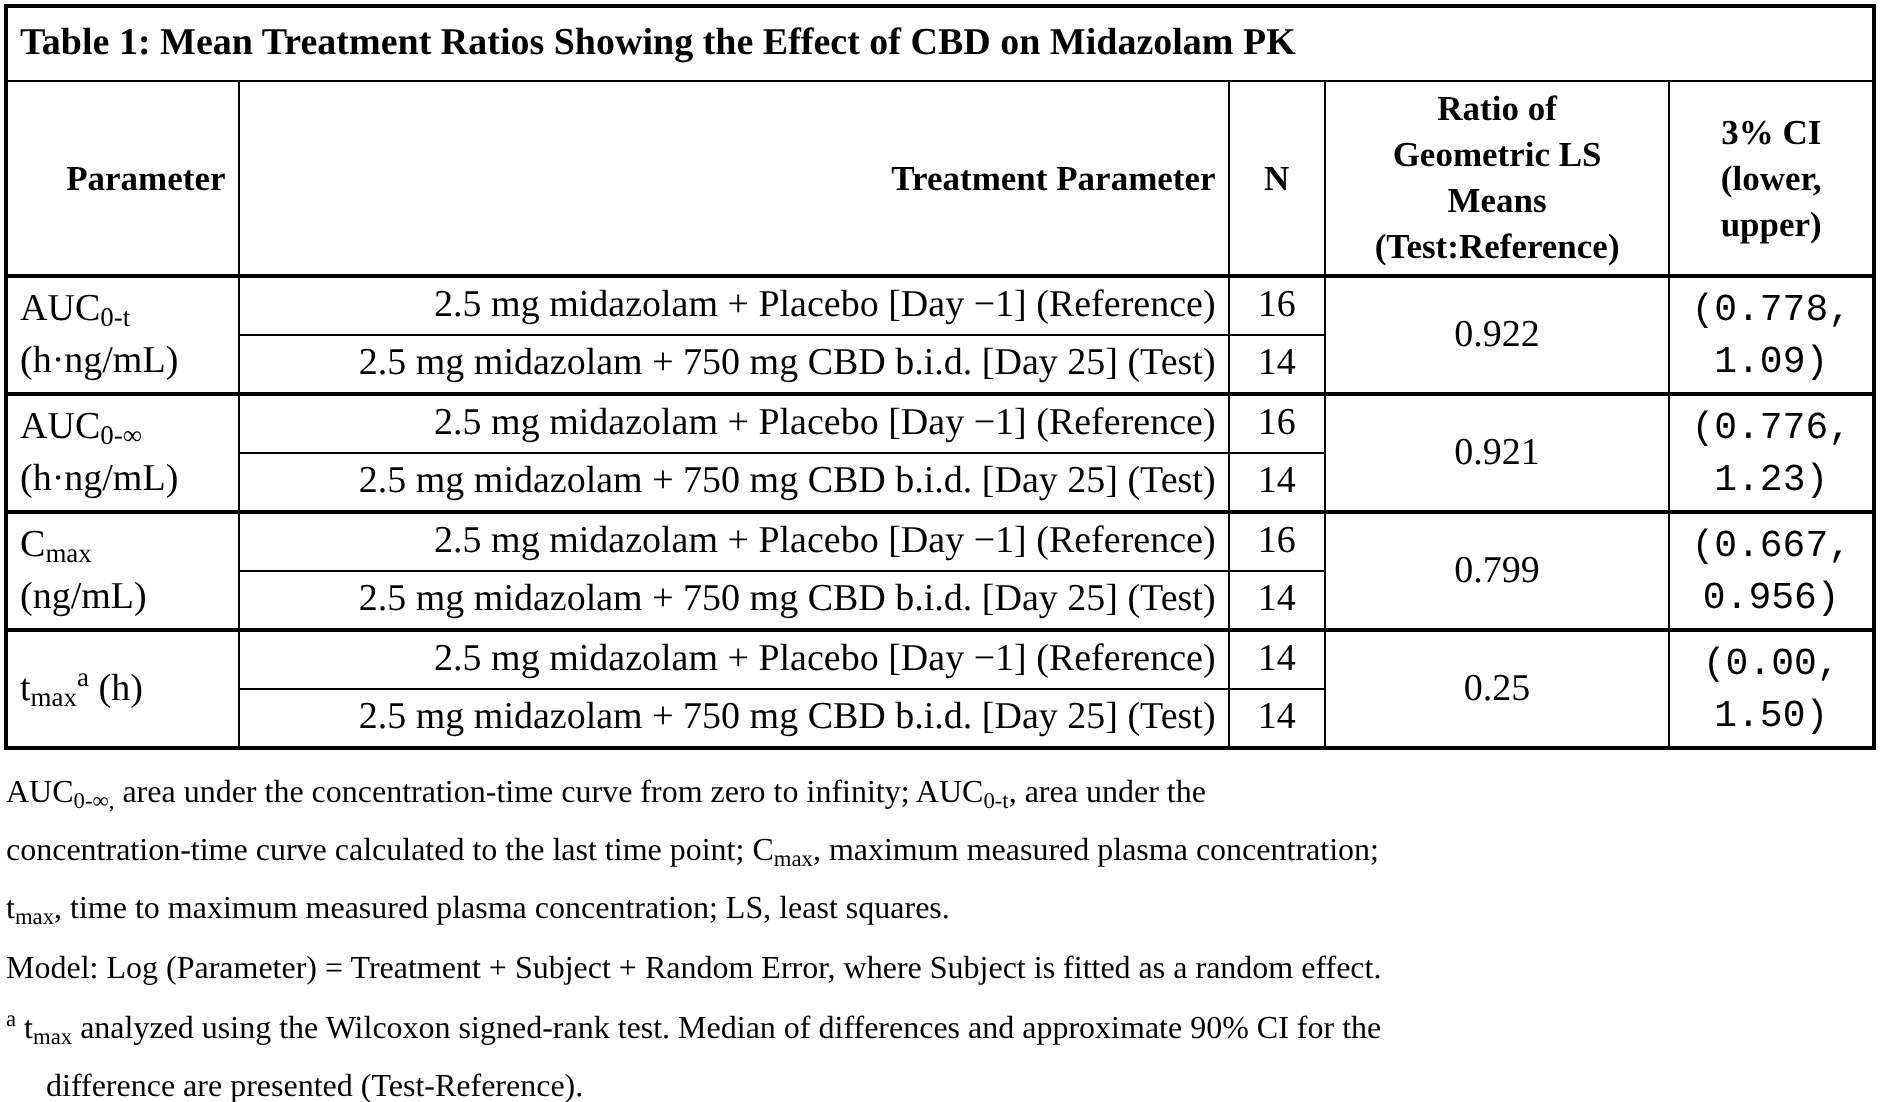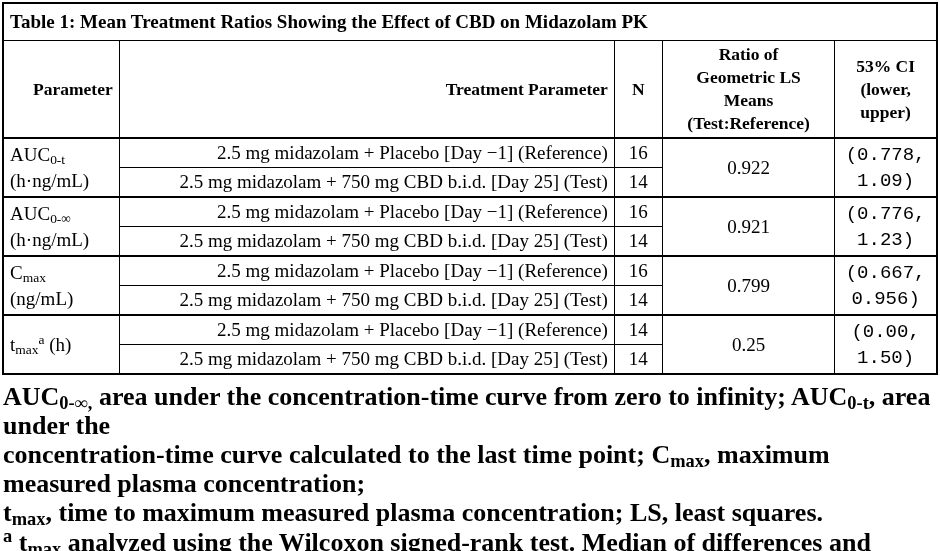--- a/index.html
+++ b/index.html
@@ -55,24 +55,23 @@
   td.treat { padding-left: 7px; }
   td.ci { line-height: 24px; font-family: Liberation Mono, monospace; }
 
   sub, sup { font-size: 71%; line-height: 0; vertical-align: baseline; position: relative; }
   sub { top: 0.24em; }
   sup { top: -0.5em; }
 
   .footnotes { margin-top: 7px; padding-left: 1px; width: 936px; }
   .footnotes p {
     margin: 0 0 1px 0;
-    font-size: 26px;
+    font-size: 16px;
     line-height: 29px;
     white-space: pre-line;
-    font-weight: bold;
   }
 </style>
 </head>
 <body>
 
 <div class="page">
   <table class="pk">
     <colgroup>
       <col style="width:116px">
       <col style="width:494px">
@@ -85,21 +84,21 @@
       <td colspan="5" class="title-cell">Table 1: Mean Treatment Ratios Showing the Effect of CBD on Midazolam PK</td>
     </tr>
     <tr class="hdr">
       <td class="l">Parameter</td>
       <td class="l">Treatment Parameter</td>
       <td class="c">N</td>
       <td class="c pre">Ratio of
 Geometric LS
 Means
 (Test:Reference)</td>
-      <td class="c pre">53% CI
+      <td class="c pre">3% CI
 (lower,
 upper)</td>
     </tr>
 
     <tr class="row-a group-start">
       <td rowspan="2" class="param"><span>AUC</span><sub>0-t</sub><span>
 (h·ng/mL)</span></td>
       <td class="treat l">2.5 mg midazolam + Placebo [Day −1] (Reference)</td>
       <td class="c">16</td>
       <td rowspan="2" class="c">0.922</td>
@@ -151,16 +150,17 @@
       <td class="treat l">2.5 mg midazolam + 750 mg CBD b.i.d. [Day 25] (Test)</td>
       <td class="c">14</td>
     </tr>
   </tbody>
     </table>
 
   <div class="footnotes">
     <p><span>AUC</span><sub>0-∞,</sub><span> area under the concentration-time curve from zero to infinity; AUC</span><sub>0-t</sub><span>, area under the
 concentration-time curve calculated to the last time point; C</span><sub>max</sub><span>, maximum measured plasma concentration;
 t</span><sub>max</sub><span>, time to maximum measured plasma concentration; LS, least squares.</span></p>
+    <p>Model: Log (Parameter) = Treatment + Subject + Random Error, where Subject is fitted as a random effect.</p>
     <p><sup>a</sup><span> t</span><sub>max</sub><span> analyzed using the Wilcoxon signed-rank test. Median of differences and approximate 90% CI for the
 &nbsp;&nbsp;&nbsp;&nbsp;&nbsp;difference are presented (Test-Reference).</span></p>
   </div>
 </div>
 
 </body></html>

